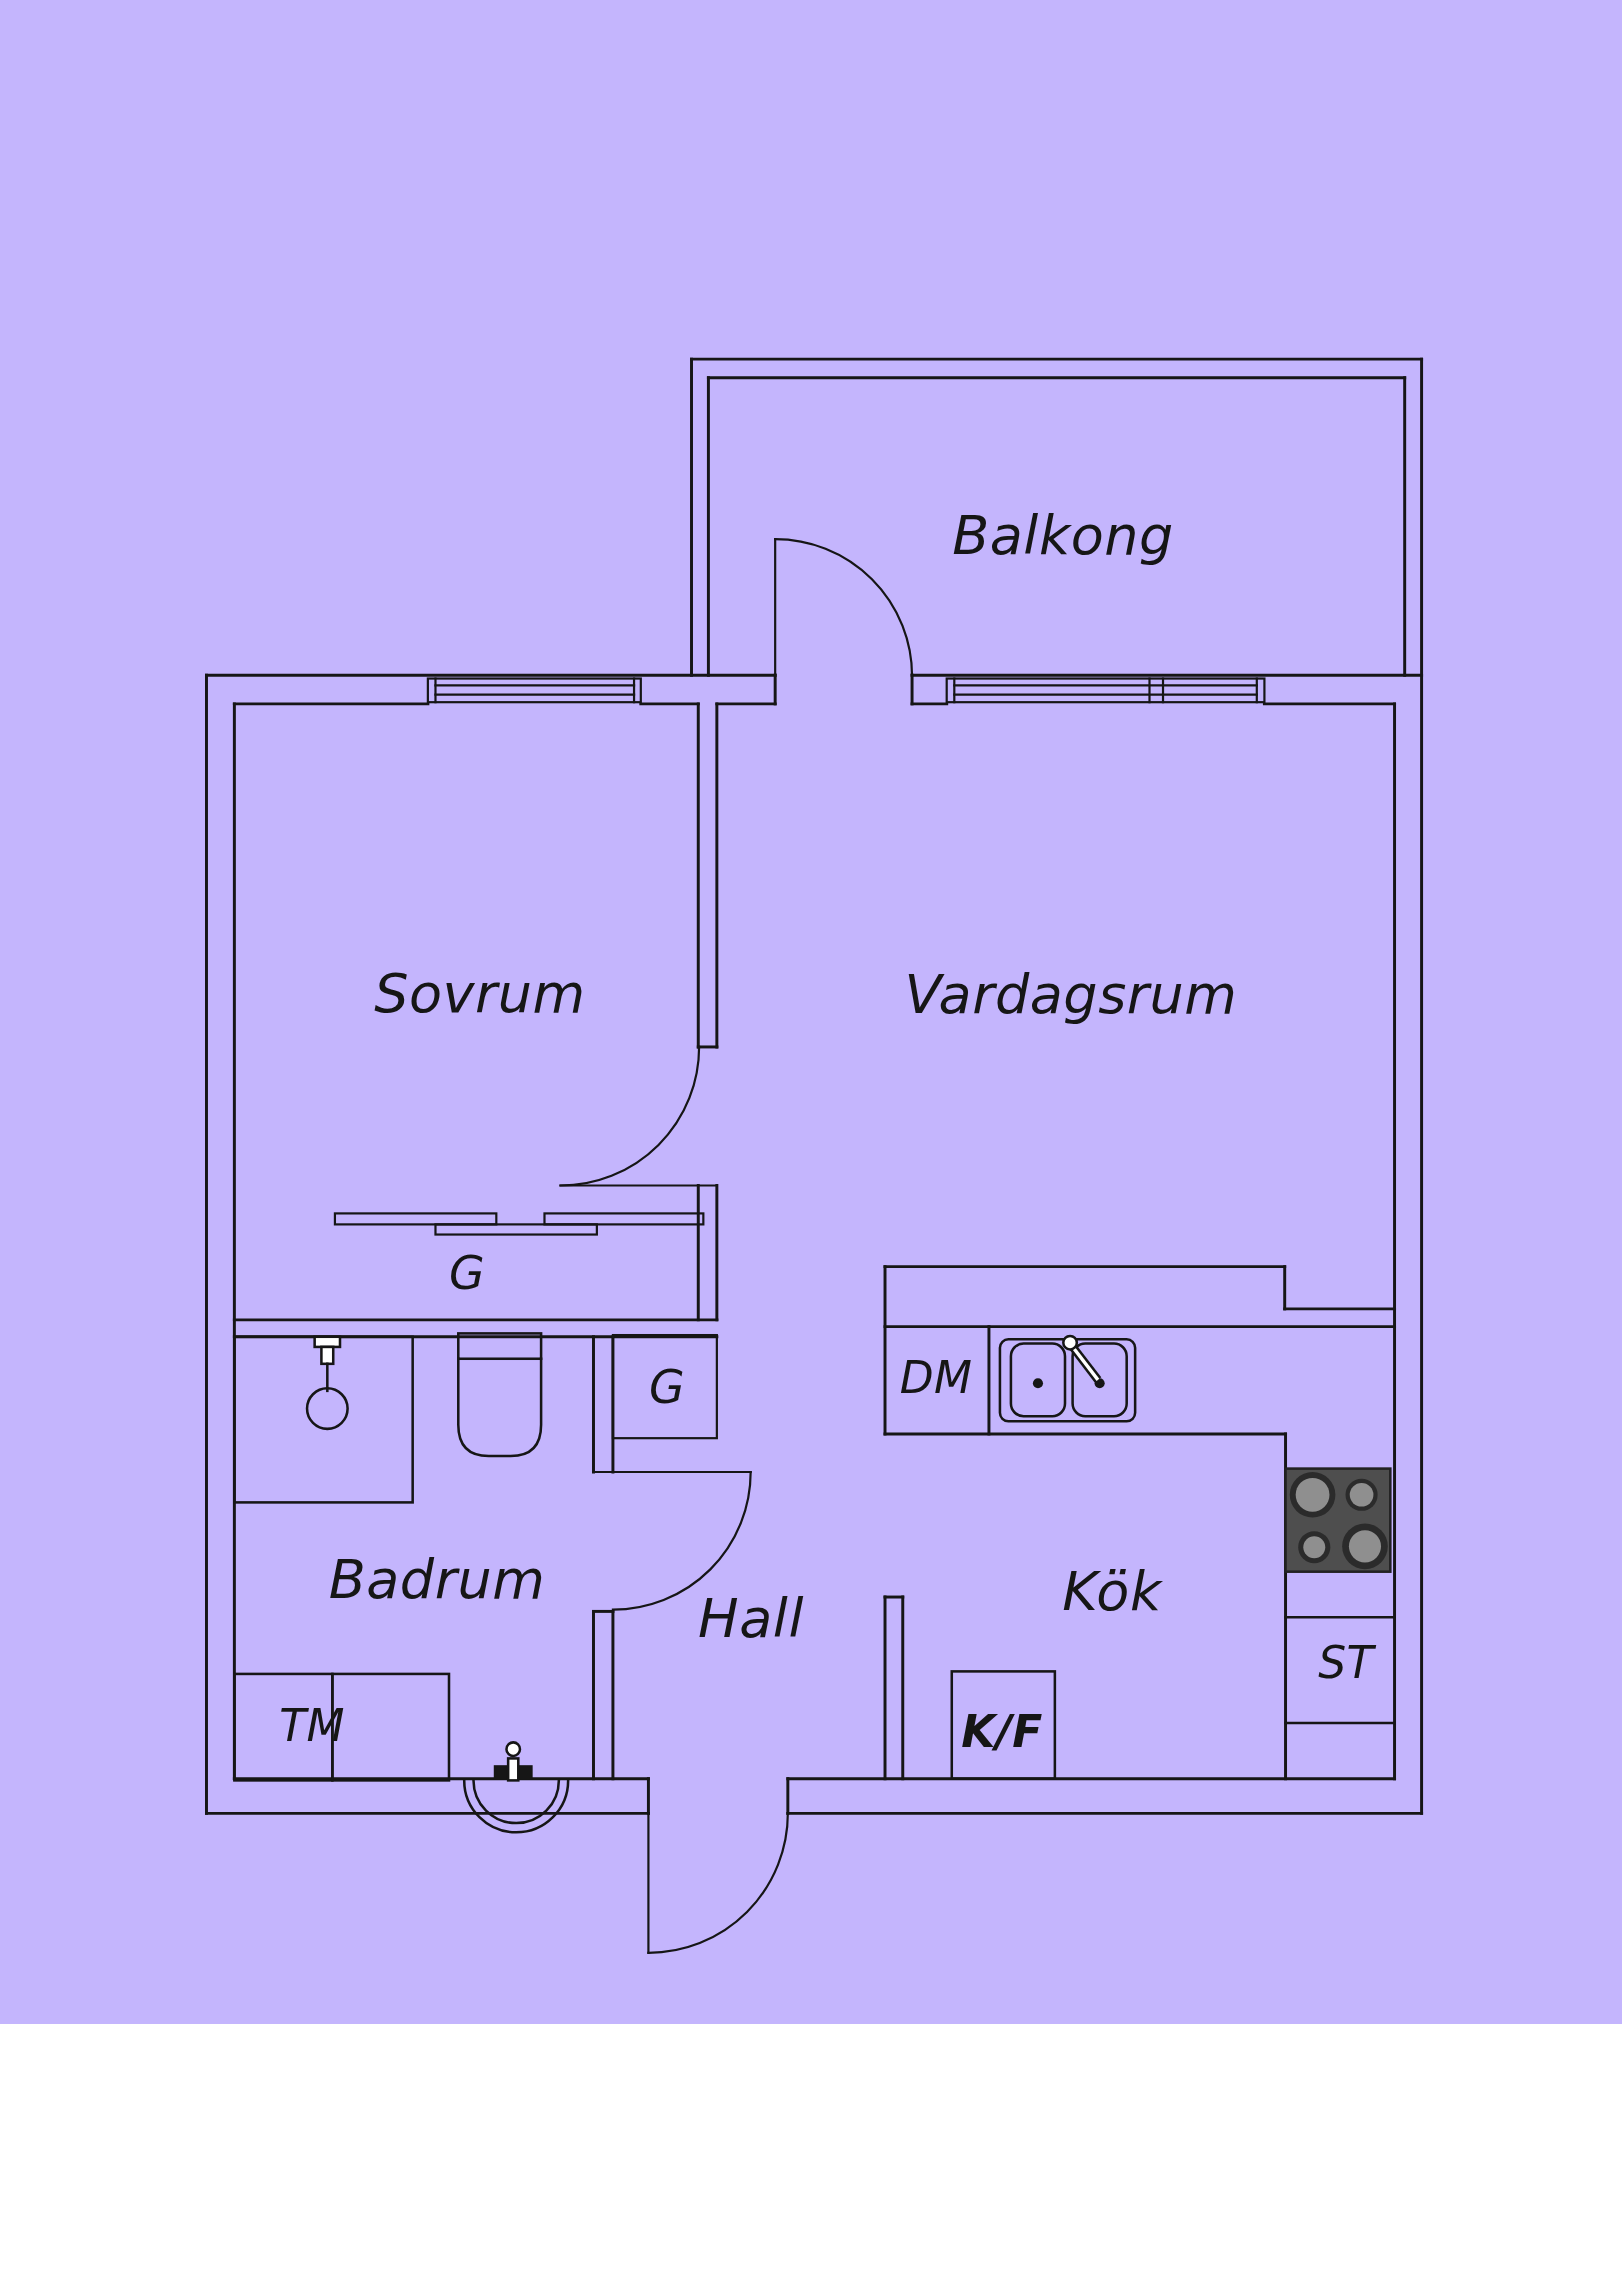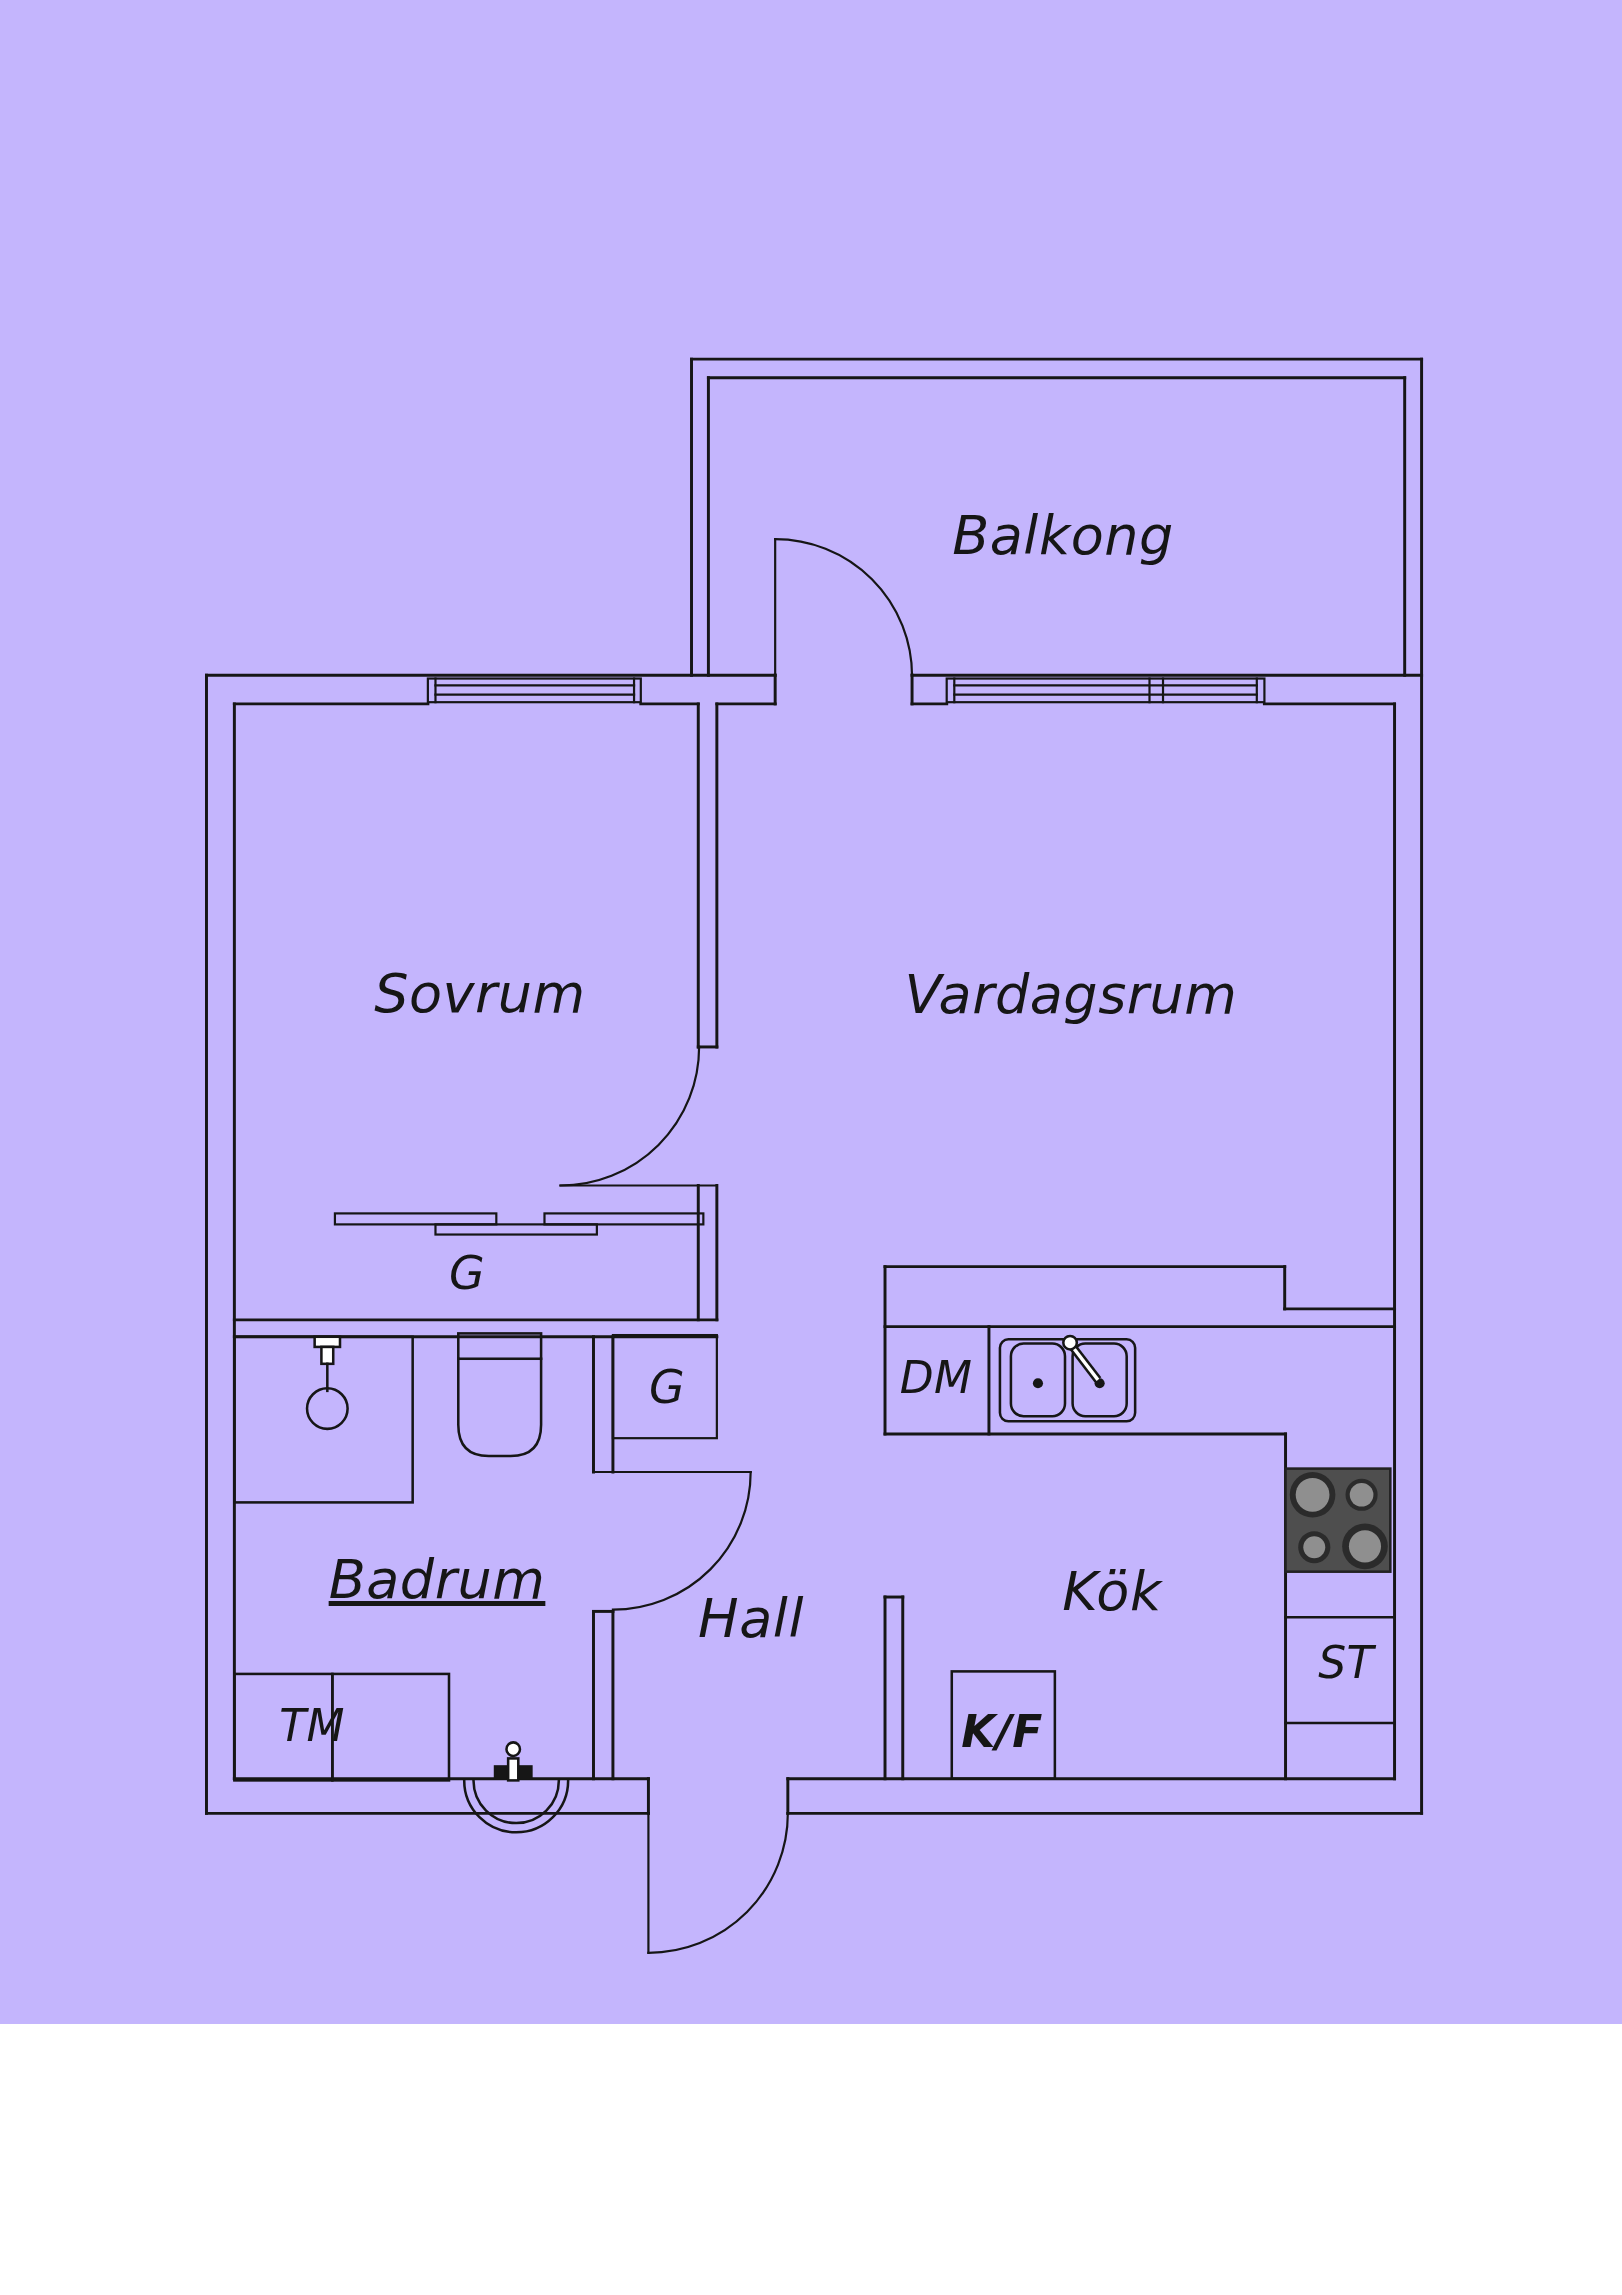--- a/index.html
+++ b/index.html
@@ -189,21 +189,21 @@
 
       <path class="fixline" d="M1521 1914 H1650 M1521 2039 H1650"></path>
 
       <rect class="fixline" x="1126" y="1978" width="122" height="127"></rect>
     </g>
   </svg>
 
   <div class="lbl lbl-room" style="left:1063px;top:536px;">Balkong</div>
   <div class="lbl lbl-room" style="left:472px;top:994px;margin-left:8px;">Sovrum</div>
   <div class="lbl lbl-room" style="left:1071px;top:995px;text-align:right;">Vardagsrum</div>
-  <div class="lbl lbl-room" style="left:437px;top:1580px;text-decoration:underline;">Badrum</div>
+  <div class="lbl lbl-room" style="left:437px;top:1580px;">Badrum</div>
   <div class="lbl lbl-room" style="left:751px;top:1619px;">Hall</div>
   <div class="lbl lbl-room" style="left:1112px;top:1564px;margin-top:28px;">Kök</div>
 
   <div class="lbl lbl-mid" style="left:467px;top:1273px;">G</div>
   <div class="lbl lbl-mid" style="left:667px;top:1387px;">G</div>
   <div class="lbl lbl-small" style="left:936px;top:1378px;">DM</div>
   <div class="lbl lbl-small" style="left:283px;top:1726px;margin-left:29px;">TM</div>
   <div class="lbl lbl-small" style="left:1346px;top:1663px;">ST</div>
   <div class="lbl lbl-small" style="left:1002px;top:1732px;font-weight:bold;">K/F</div>
 

